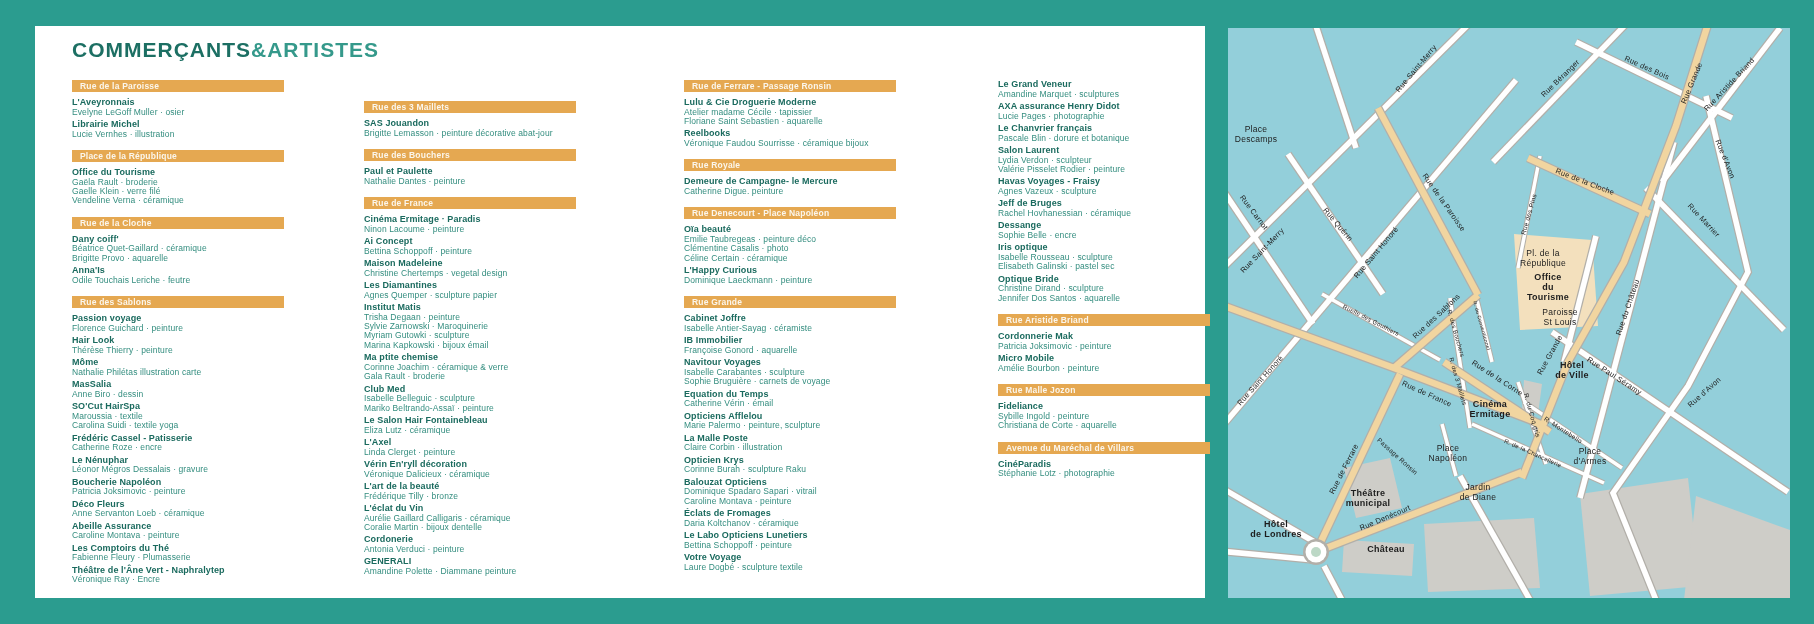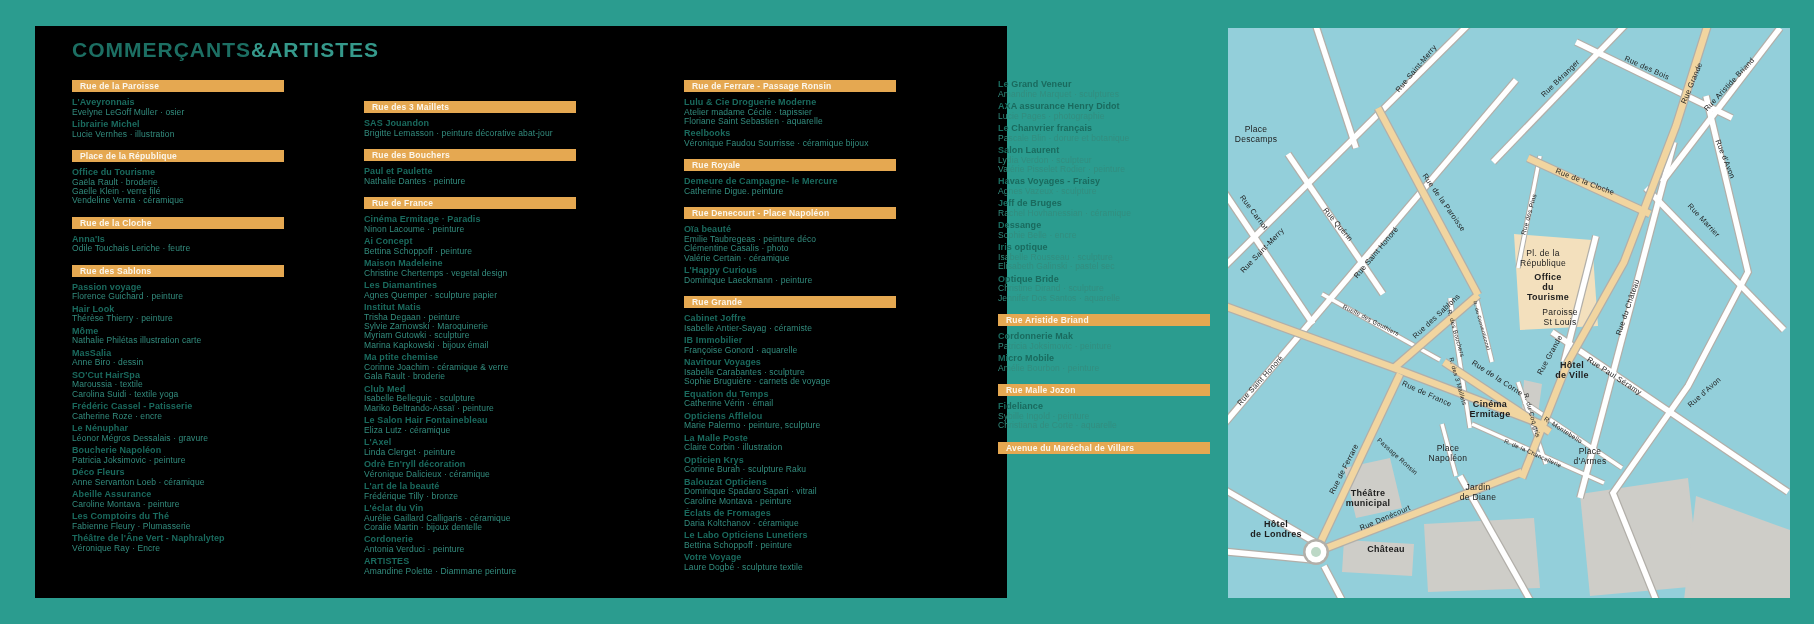--- a/index.html
+++ b/index.html
@@ -2,22 +2,22 @@
 <html><head>
 <meta charset="utf-8">
 <style>
   html,body{margin:0;padding:0;}
   body{
     width:1814px;height:624px;position:relative;overflow:hidden;
     background:#2b9c8f;
     font-family:"Liberation Sans", sans-serif;
   }
   .panel{
-    position:absolute;left:35px;top:26px;width:972px;height:572px;
-    background:#000000;
+    position:absolute;left:35px;top:26px;width:1170px;height:572px;
+    background:#ffffff;
   }
   .page-title{
     position:absolute;left:37px;top:12px;
     font-size:21px;font-weight:bold;letter-spacing:1px;white-space:nowrap;
   }
   .page-title .t1{color:#1c6f63;}
   .page-title .t2{color:#35998b;}
   .col{
     position:absolute;top:54px;width:268px;
   }
@@ -71,20 +71,25 @@
         <div class="entry">
           <div class="n">Office du Tourisme</div>
           <div class="d">Gaëla Rault · broderie</div>
           <div class="d">Gaelle Klein · verre filé</div>
           <div class="d">Vendeline Verna · céramique</div>
         </div>
       </div>
       <div class="section">
         <div class="bar">Rue de la Cloche</div>
         <div class="entry">
+          <div class="n">Dany coiff'</div>
+          <div class="d">Béatrice Quet-Gaillard · céramique</div>
+          <div class="d">Brigitte Provo · aquarelle</div>
+        </div>
+        <div class="entry">
           <div class="n">Anna'Is</div>
           <div class="d">Odile Touchais Leriche · feutre</div>
         </div>
       </div>
       <div class="section">
         <div class="bar">Rue des Sablons</div>
         <div class="entry">
           <div class="n">Passion voyage</div>
           <div class="d">Florence Guichard · peinture</div>
         </div>
@@ -187,38 +192,38 @@
         </div>
         <div class="entry">
           <div class="n">Le Salon Hair Fontainebleau</div>
           <div class="d">Eliza Lutz · céramique</div>
         </div>
         <div class="entry">
           <div class="n">L'Axel</div>
           <div class="d">Linda Clerget · peinture</div>
         </div>
         <div class="entry">
-          <div class="n">Odrè En'ryll décoration</div>
+          <div class="n">Vérin En'ryll décoration</div>
           <div class="d">Véronique Dalicieux · céramique</div>
         </div>
         <div class="entry">
           <div class="n">L'art de la beauté</div>
           <div class="d">Frédérique Tilly · bronze</div>
         </div>
         <div class="entry">
           <div class="n">L'éclat du Vin</div>
           <div class="d">Aurélie Gaillard Calligaris · céramique</div>
           <div class="d">Coralie Martin · bijoux dentelle</div>
         </div>
         <div class="entry">
           <div class="n">Cordonerie</div>
           <div class="d">Antonia Verduci · peinture</div>
         </div>
         <div class="entry">
-          <div class="n">ARTISTES</div>
+          <div class="n">GENERALI</div>
           <div class="d">Amandine Polette · Diammane peinture</div>
         </div>
       </div>
     </div>
   <div class="col c3">
       <div class="section">
         <div class="bar">Rue de Ferrare - Passage Ronsin</div>
         <div class="entry">
           <div class="n">Lulu &amp; Cie Droguerie Moderne</div>
           <div class="d">Atelier madame Cécile · tapissier</div>
@@ -235,21 +240,21 @@
           <div class="n">Demeure de Campagne- le Mercure</div>
           <div class="d">Catherine Digue. peinture</div>
         </div>
       </div>
       <div class="section">
         <div class="bar">Rue Denecourt -  Place Napoléon</div>
         <div class="entry">
           <div class="n">Oïa beauté</div>
           <div class="d">Emilie Taubregeas · peinture déco</div>
           <div class="d">Clémentine Casalis · photo</div>
-          <div class="d">Valérie Certain · céramique</div>
+          <div class="d">Céline Certain · céramique</div>
         </div>
         <div class="entry">
           <div class="n">L'Happy Curious</div>
           <div class="d">Dominique Laeckmann · peinture</div>
         </div>
       </div>
       <div class="section">
         <div class="bar">Rue Grande</div>
         <div class="entry">
           <div class="n">Cabinet Joffre</div>
@@ -355,20 +360,24 @@
       <div class="section">
         <div class="bar">Rue Malle Jozon</div>
         <div class="entry">
           <div class="n">Fideliance</div>
           <div class="d">Sybille Ingold · peinture</div>
           <div class="d">Christiana de Corte · aquarelle</div>
         </div>
       </div>
       <div class="section">
         <div class="bar">Avenue du Maréchal de Villars</div>
+        <div class="entry">
+          <div class="n">CinéParadis</div>
+          <div class="d">Stéphanie Lotz · photographie</div>
+        </div>
       </div>
     </div>
 </div>
 
 <div class="map">
   <svg id="mapsvg" width="562" height="570" viewBox="0 0 562 570" xmlns="http://www.w3.org/2000/svg">
       <polygon points="314,244 344,248 342,268 312,264" fill="#cecdc8"></polygon>
       <polygon points="296,352 314,356 310,386 294,382" fill="#cecdc8"></polygon>
       <polygon points="116,440 162,430 174,480 128,490" fill="#cecdc8"></polygon>
       <polygon points="116,512 186,516 184,548 114,544" fill="#cecdc8"></polygon>

